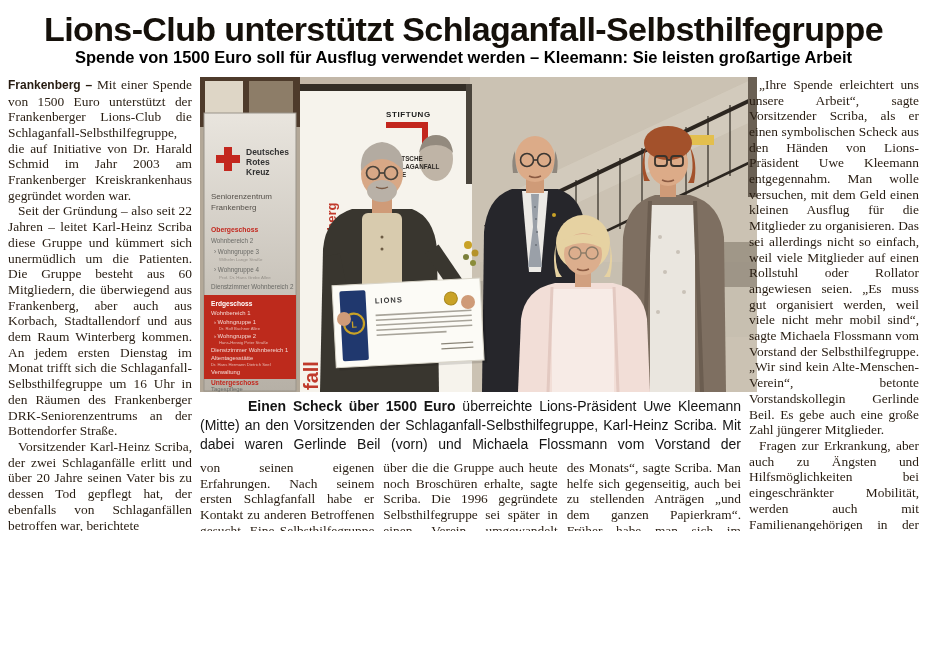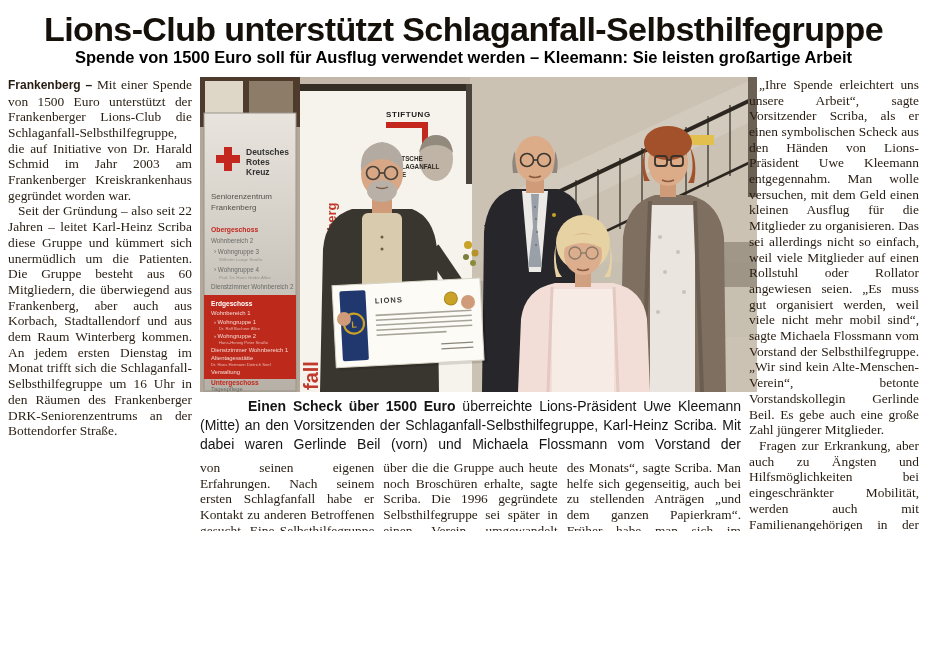--- a/index.html
+++ b/index.html
@@ -32,20 +32,21 @@
   <div class="header">
     <h1 class="headline">Lions-Club unterstützt Schlaganfall-Selbsthilfegruppe</h1>
     <div class="subhead">Spende von 1500 Euro soll für Ausflug verwendet werden – Kleemann: Sie leisten großartige Arbeit</div>
   </div>
 
   <div class="content">
 
     <div class="textcol col1">
       <p class="first"><span class="lead-label">Frankenberg –</span><span> Mit einer Spende von 1500 Euro unterstützt der Frankenberger Lions-Club die Schlaganfall-Selbsthilfegruppe, die auf Initiative von Dr. Harald Schmid im Jahr 2003 am Frankenberger Kreiskrankenhaus gegründet worden war.</span></p>
       <p>Seit der Gründung – also seit 22 Jahren – leitet Karl-Heinz Scriba diese Gruppe und kümmert sich unermüdlich um die Patienten. Die Gruppe besteht aus 60 Mitgliedern, die überwiegend aus Frankenberg, aber auch aus Korbach, Stadtallendorf und aus dem Raum Winterberg kommen. An jedem ersten Dienstag im Monat trifft sich die Schlaganfall-Selbsthilfegruppe um 16 Uhr in den Räumen des Frankenberger DRK-Seniorenzentrums an der Bottendorfer Straße.</p>
+      <p>Vorsitzender Karl-Heinz Scriba, der zwei Schlaganfälle erlitt und über 20 Jahre seinen Vater bis zu dessen Tod gepflegt hat, der ebenfalls von Schlaganfällen betroffen war, berichtete</p>
     </div>
 
     <div class="middle">
       <div class="photo-wrap">
         <svg width="557" height="315" viewBox="0 0 557 315" xmlns="http://www.w3.org/2000/svg">
 
           <rect x="0" y="0" width="557" height="315" fill="#c2b7a8"></rect>
           <rect x="270" y="0" width="287" height="315" fill="#cbc2b3"></rect>
 
           <g>

